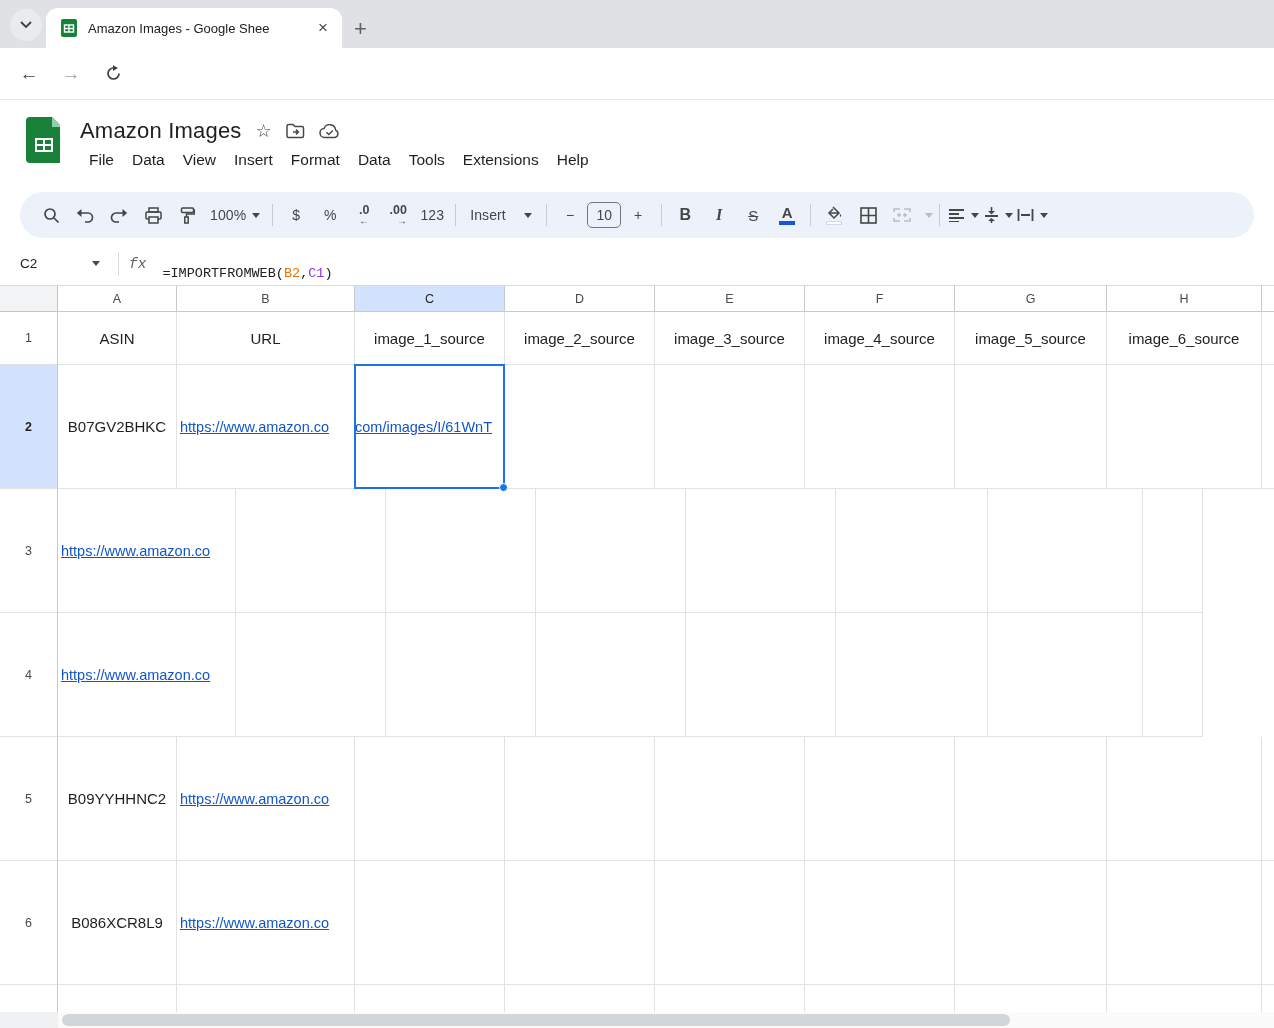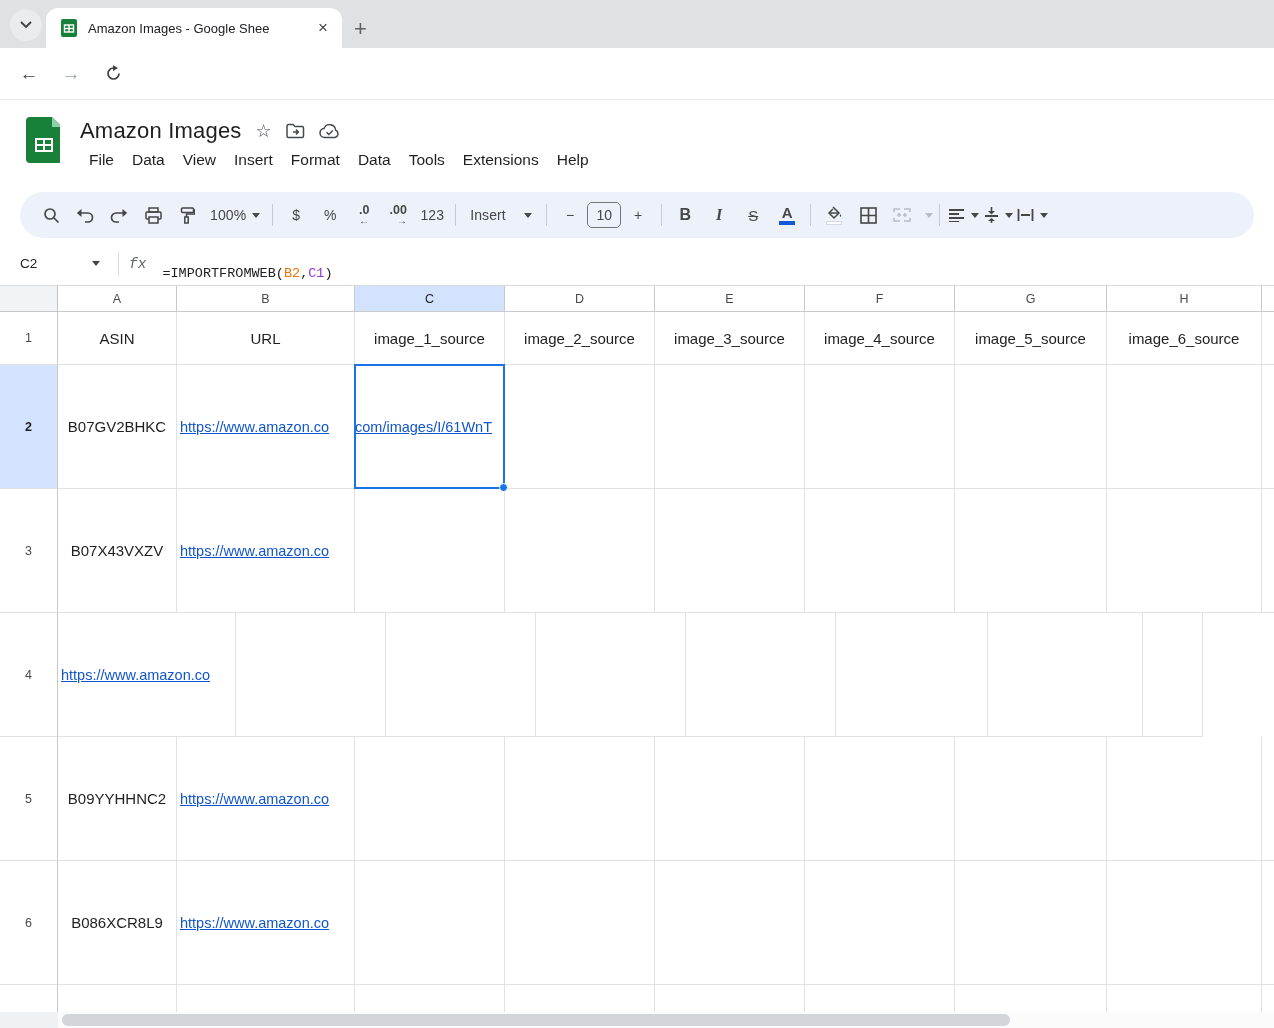--- a/index.html
+++ b/index.html
@@ -358,21 +358,20 @@
         </div>
         <div class="cell" style="width: 150px;"></div>
         <div class="cell" style="width: 150px;"></div>
         <div class="cell" style="width: 150px;"></div>
         <div class="cell" style="width: 152px;"></div>
         <div class="cell" style="width: 155px;"></div>
         <div class="cell" style="width: 60px;"></div>
       </div>
       <div class="sheet-row" style="height: 124px;">
         <div class="row-h">3</div>
-        <div class="cell center" style="width: 119px;">B07X43VXZV</div>
         <div class="cell" style="width: 178px;">
           <span class="cell-link">https://www.amazon.co</span>
         </div>
         <div class="cell" style="width: 150px;"></div>
         <div class="cell" style="width: 150px;"></div>
         <div class="cell" style="width: 150px;"></div>
         <div class="cell" style="width: 150px;"></div>
         <div class="cell" style="width: 152px;"></div>
         <div class="cell" style="width: 155px;"></div>
         <div class="cell" style="width: 60px;"></div>

